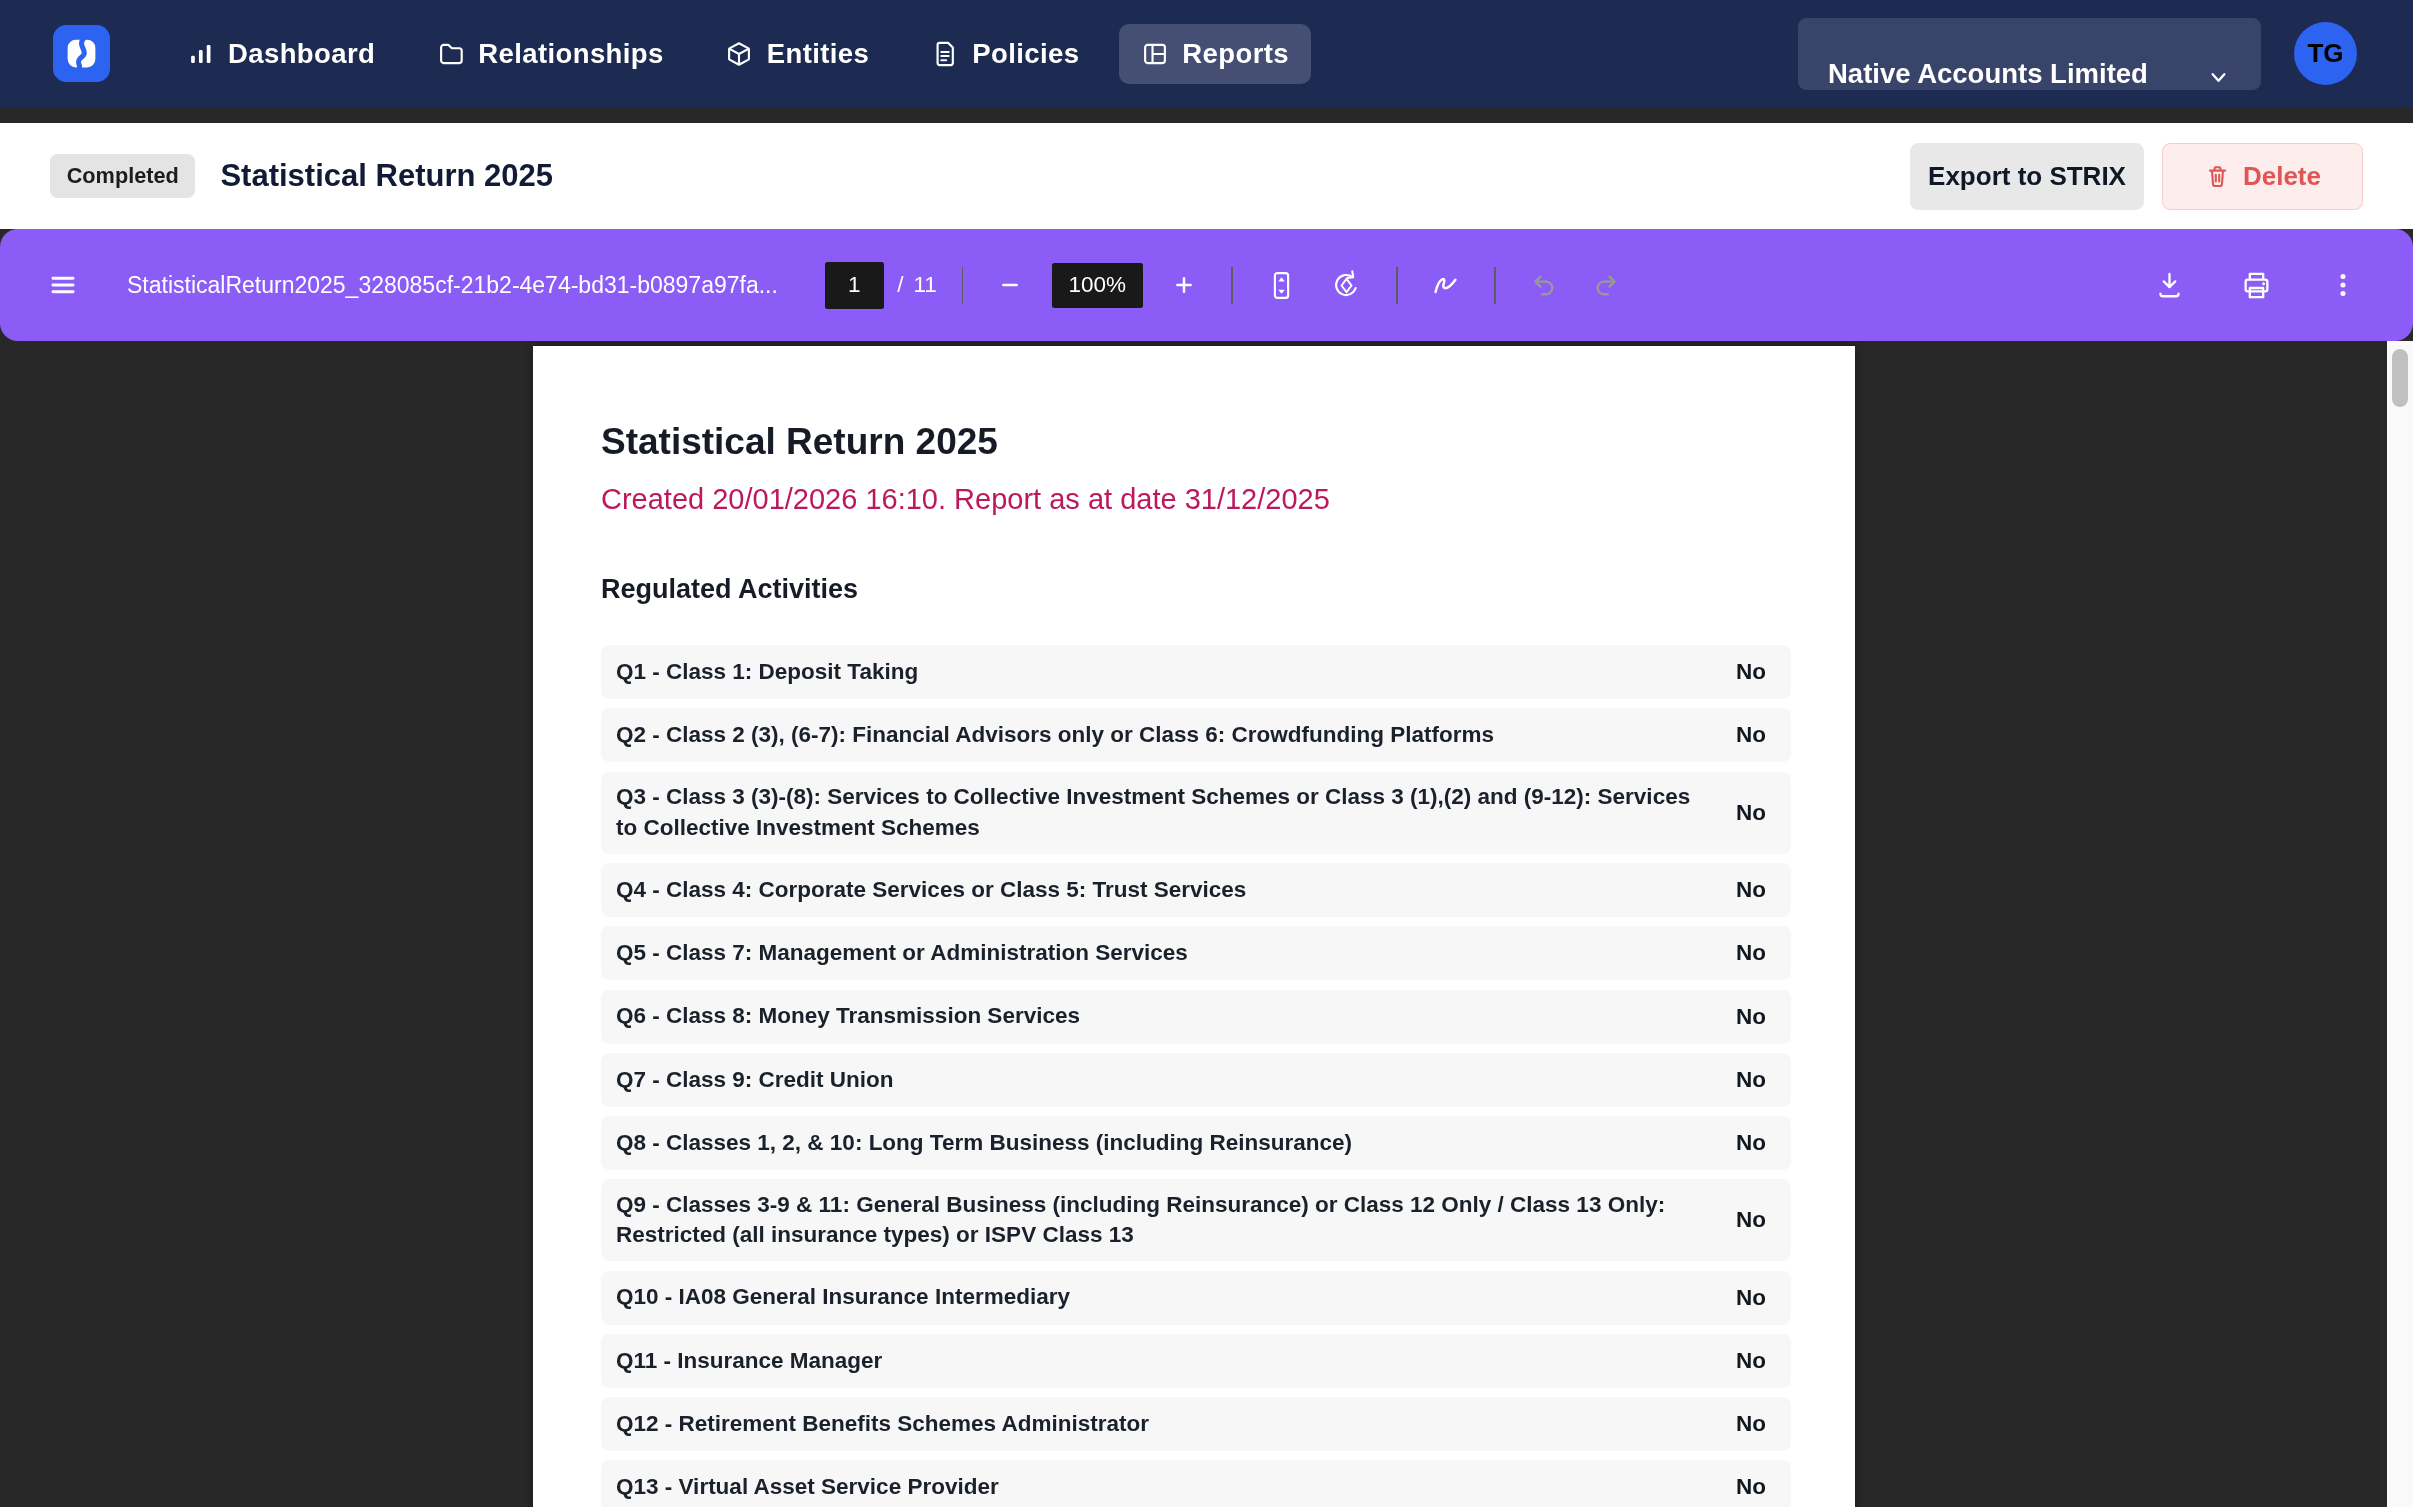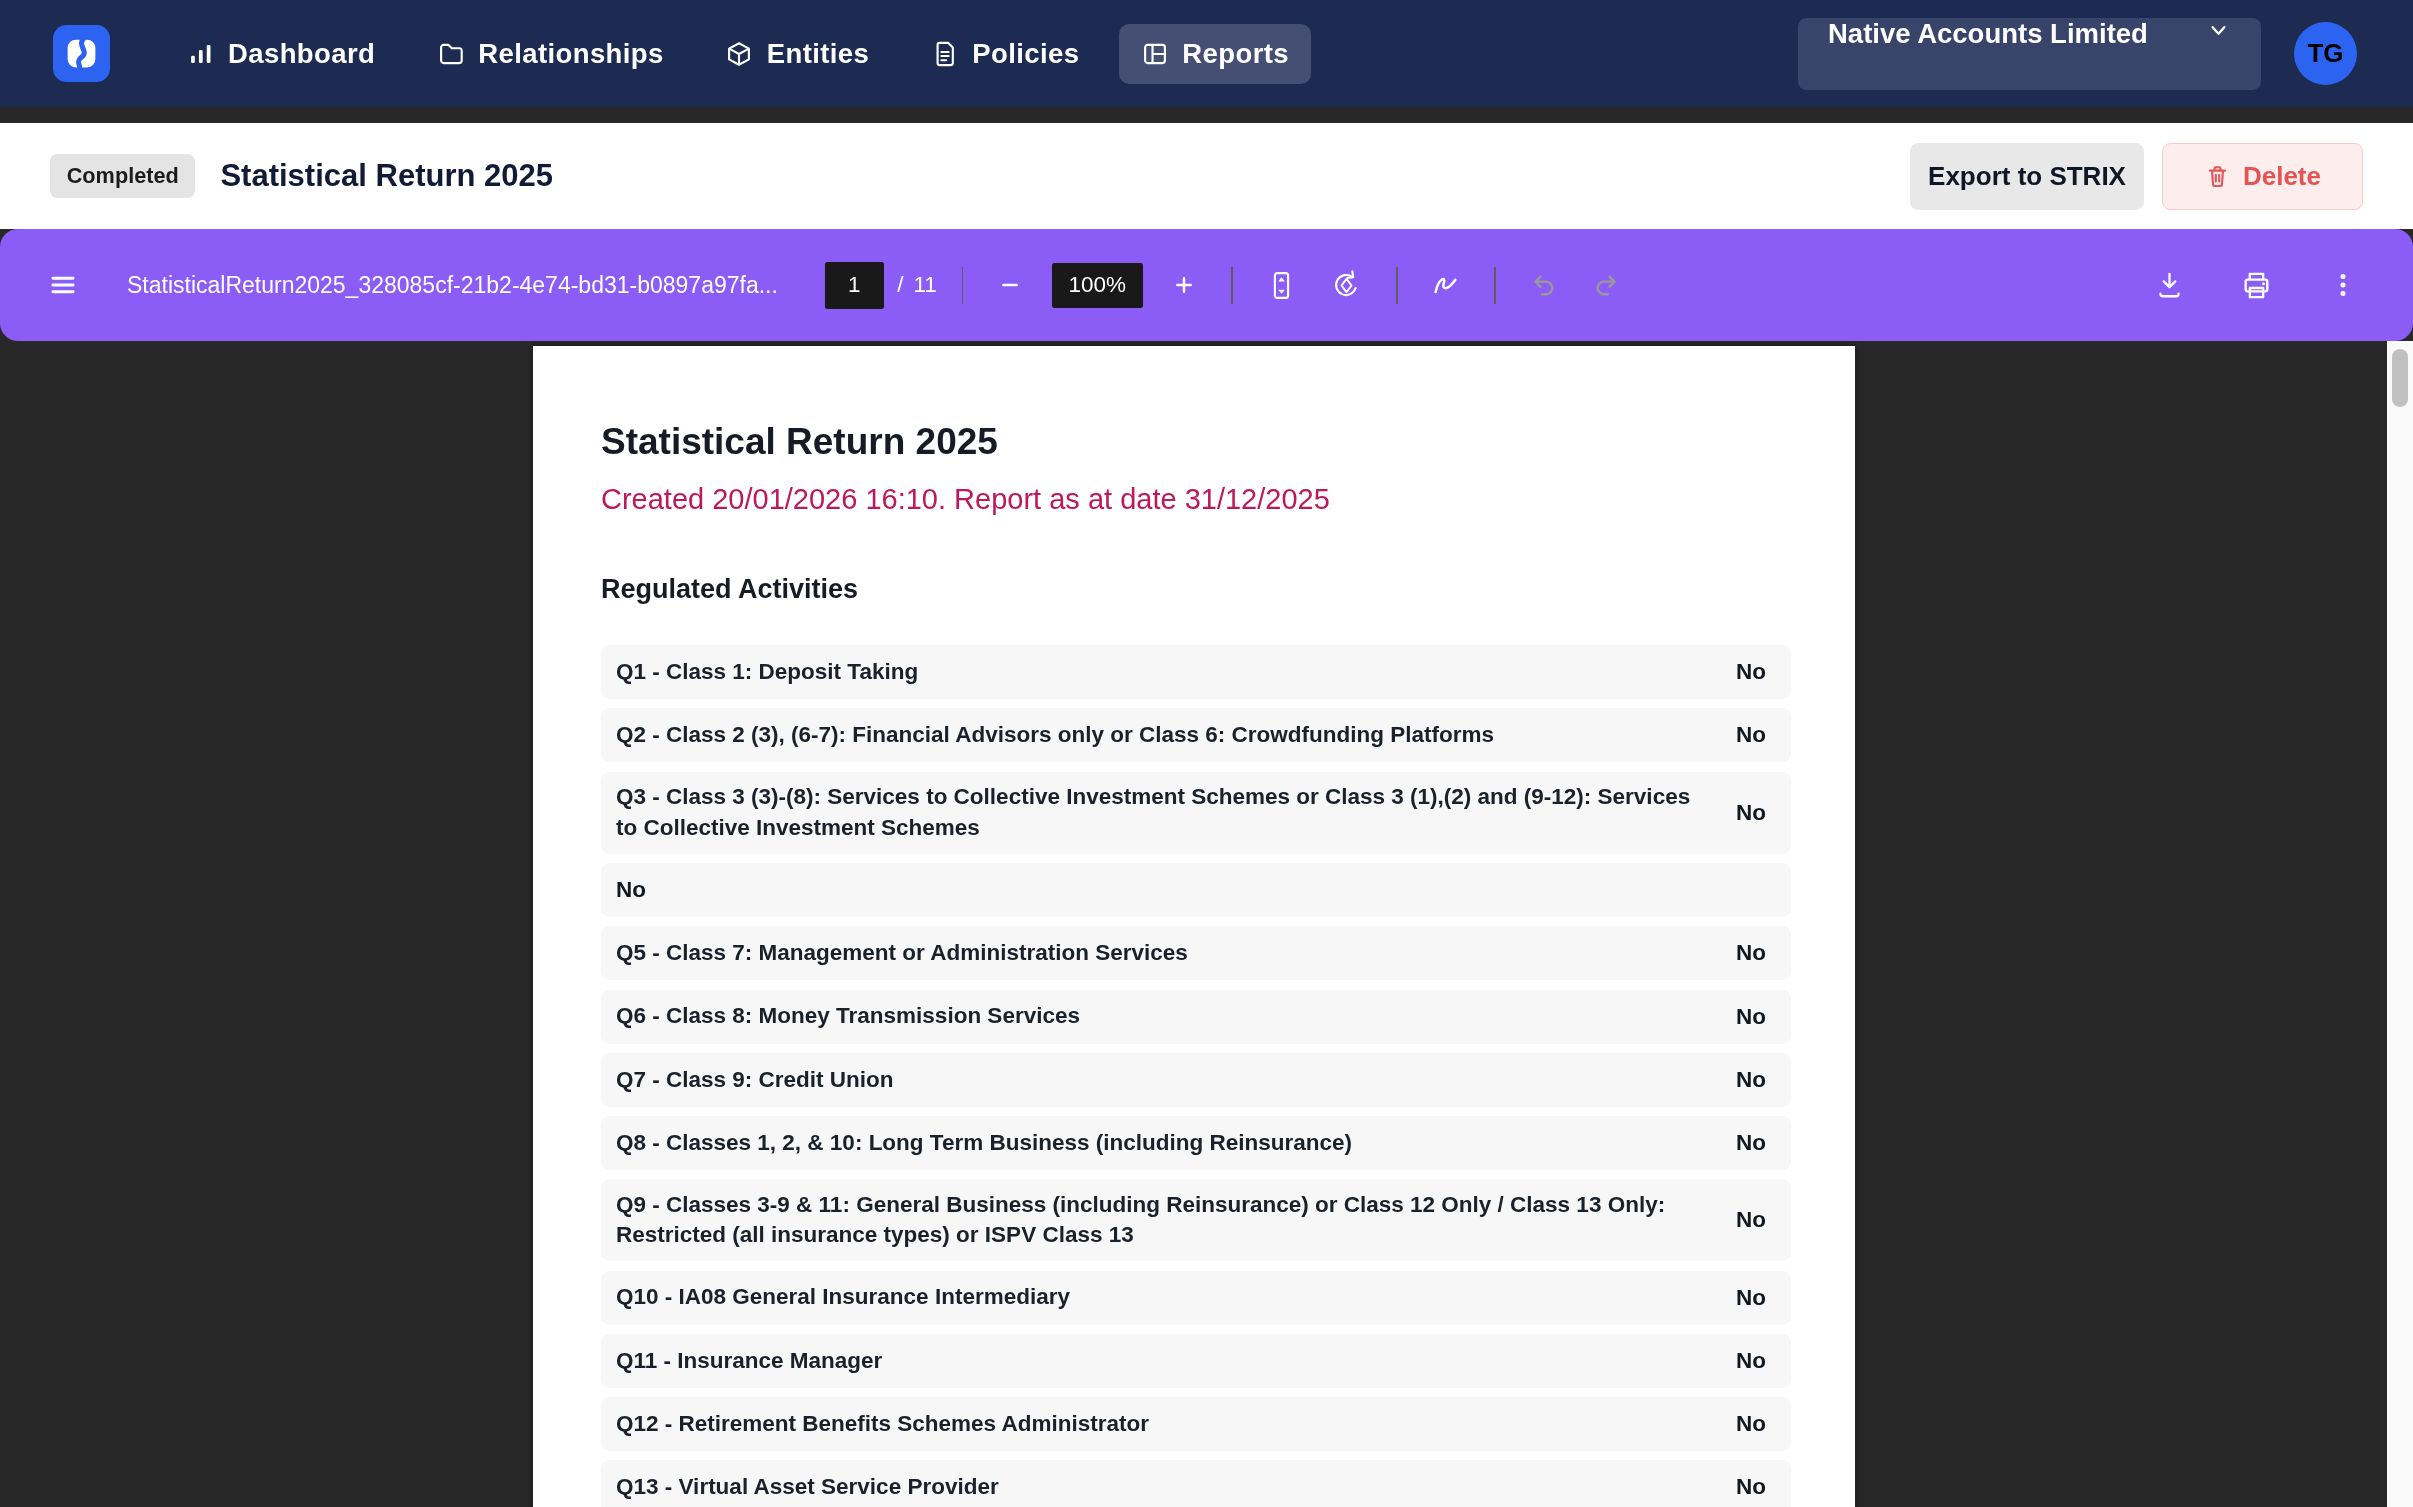--- a/index.html
+++ b/index.html
@@ -21,21 +21,21 @@
   .navitems{display:flex;align-items:center;gap:18.3px;}
   .navitem{
     display:flex;align-items:center;gap:13.3px;color:#ffffff;
     font-size:27.5px;font-weight:600;letter-spacing:0.4px;
     padding:14px 21.7px;border-radius:10px;cursor:pointer;white-space:nowrap;
   }
   .navitem.active{background:#454f74;}
   .navitem svg{flex:0 0 auto;}
   .company{
     margin-left:auto;width:463px;height:72px;border-radius:8.3px;background:#39446a;
-    display:flex;align-items:flex-start;padding:0 30px;box-sizing:border-box;
+    display:flex;align-items:flex-end;padding:0 30px;box-sizing:border-box;
     color:#ffffff;font-size:27.5px;font-weight:600;cursor:pointer;
   }
   .company .chev{margin-left:auto;}
   .avatar{
     width:63px;height:63px;border-radius:50%;background:#2c63f0;margin-left:33px;
     display:flex;align-items:center;justify-content:center;
     color:#000000;font-size:26px;font-weight:600;flex:0 0 auto;cursor:pointer;
   }
   
   .pagehead{
@@ -279,20 +279,21 @@
       </div>
       <div class="qrow">
         <span class="qtext">Q2 - Class 2 (3), (6-7): Financial Advisors only or Class 6: Crowdfunding Platforms</span>
         <span class="qans">No</span>
       </div>
       <div class="qrow">
         <span class="qtext">Q3 - Class 3 (3)-(8): Services to Collective Investment Schemes or Class 3 (1),(2) and (9-12): Services to Collective Investment Schemes</span>
         <span class="qans">No</span>
       </div>
       <div class="qrow">
+        <span class="qtext">Q4 - Class 4: Corporate Services or Class 5: Trust Services</span>
         <span class="qans">No</span>
       </div>
       <div class="qrow">
         <span class="qtext">Q5 - Class 7: Management or Administration Services</span>
         <span class="qans">No</span>
       </div>
       <div class="qrow">
         <span class="qtext">Q6 - Class 8: Money Transmission Services</span>
         <span class="qans">No</span>
       </div>

